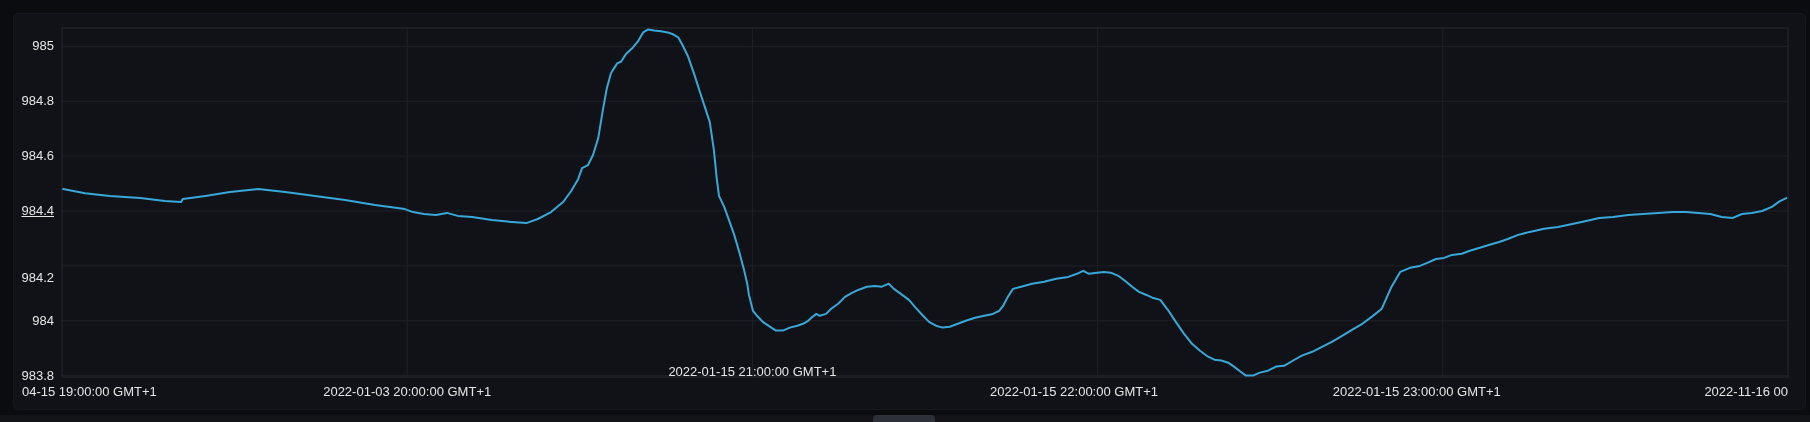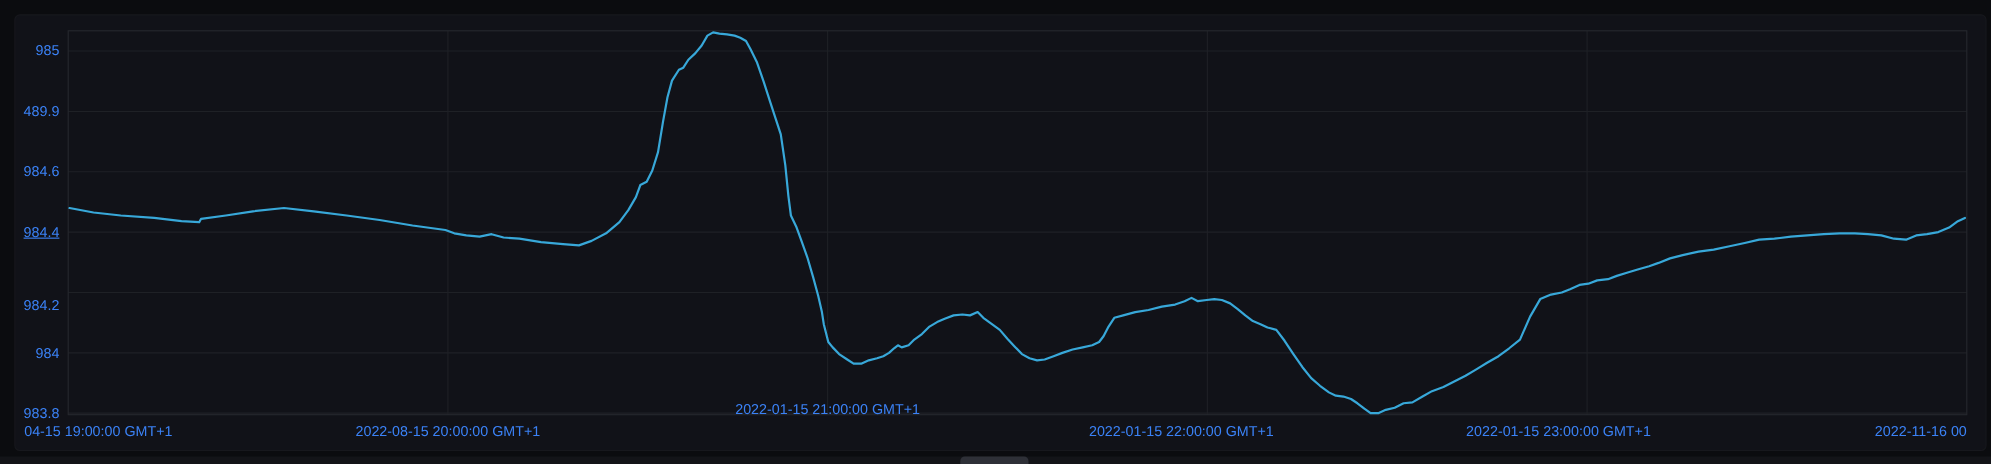--- a/index.html
+++ b/index.html
@@ -8,21 +8,21 @@
     background:#0b0c0f;
     font-family:"Liberation Sans","DejaVu Sans",sans-serif;
   }
   .panel{
     position:absolute;left:13px;top:13px;width:1793px;height:397px;
     background:#111218;border:1px solid #17181d;border-radius:5px;
     box-sizing:border-box;
   }
   .chart-svg{position:absolute;left:0;top:0;}
   .tick-label{
-    position:absolute;font-size:13px;line-height:16px;color:#3b82f6;
+    position:absolute;font-size:13px;line-height:16px;color:#e5e5e5;
     white-space:nowrap;
   }
   .y-label{width:54px;text-align:right;}
   .scroll-track{
     position:absolute;left:0;bottom:0;width:1810px;height:7px;
     background:#131418;
   }
   .scroll-thumb{
     position:absolute;bottom:0;height:7px;border-radius:4px 4px 0 0;
     background:#2e3037;
@@ -44,28 +44,28 @@
     <line x1="407.2" y1="28" x2="407.2" y2="377" stroke="#1f2126" stroke-width="1"></line>
     <line x1="752.4" y1="28" x2="752.4" y2="377" stroke="#1f2126" stroke-width="1"></line>
     <line x1="1097.6" y1="28" x2="1097.6" y2="377" stroke="#1f2126" stroke-width="1"></line>
     <line x1="1442.8" y1="28" x2="1442.8" y2="377" stroke="#1f2126" stroke-width="1"></line>
     <rect x="62" y="28" width="1726" height="349" fill="none" stroke="#26282e" stroke-width="1"></rect>
     <polyline points="63.2,189.1 85.0,193.2 109.8,195.9 140.2,198.1 165.0,201.1 181.1,202.0 182.8,198.9 205.3,195.9 230.0,192.1 258.2,189.1 285.2,192.1 315.1,195.9 345.1,200.0 375.0,205.0 404.9,209.1 413.0,212.1 423.9,214.0 436.0,215.1 446.9,212.9 457.8,215.9 472.2,217.0 491.8,220.1 511.9,222.0 526.3,223.1 537.8,219.0 551.0,212.1 563.1,202.0 571.2,191.0 578.1,179.2 582.1,168.2 587.9,165.2 593.0,155.0 598.2,138.3 602.8,110.3 606.8,88.4 610.9,73.3 617.2,63.4 621.2,61.5 625.8,54.3 632.2,48.3 637.9,41.4 643.1,32.4 648.3,29.4 654.0,30.5 660.9,31.3 667.8,32.4 673.0,34.3 678.2,37.3 682.2,44.5 688.0,56.3 694.3,74.4 700.0,92.2 705.2,108.1 709.8,122.1 713.9,150.1 716.7,178.1 719.0,195.9 724.2,206.9 728.2,217.9 734.0,234.1 739.2,251.9 743.8,268.9 747.2,283.7 748.9,294.7 753.0,310.9 757.0,315.8 762.8,321.9 770.2,326.8 776.0,330.6 782.9,330.6 789.8,327.6 797.3,325.7 803.0,323.8 808.2,320.8 812.8,316.6 816.3,313.9 819.7,315.8 826.0,313.9 831.2,308.7 838.1,303.7 845.0,296.9 851.9,292.8 858.8,289.7 866.9,286.7 874.9,285.9 881.8,286.7 888.8,283.7 893.9,288.9 900.8,293.9 908.9,299.9 915.8,307.9 922.1,314.7 929.0,321.9 935.9,325.7 942.8,327.6 949.7,326.8 957.8,323.8 965.8,320.8 975.1,317.7 984.3,315.8 992.9,313.9 999.2,310.9 1003.2,305.7 1007.8,296.9 1013.0,288.9 1021.1,286.7 1032.0,283.7 1044.1,281.8 1056.2,278.8 1068.3,276.9 1076.9,273.8 1083.2,270.8 1089.0,273.8 1097.0,272.7 1103.9,271.9 1110.8,272.7 1118.3,275.8 1125.2,281.0 1132.1,286.7 1139.0,291.9 1145.9,294.7 1152.3,297.7 1160.3,299.9 1167.8,309.8 1175.8,321.9 1183.9,333.6 1192.0,343.8 1200.0,350.7 1208.1,356.7 1214.4,359.7 1221.3,360.5 1228.2,362.7 1234.0,366.6 1240.3,371.5 1246.0,375.6 1252.9,375.6 1259.8,372.6 1267.9,370.7 1276.0,366.6 1284.0,365.8 1293.2,360.5 1301.8,355.6 1312.2,351.8 1322.0,346.8 1332.3,341.6 1342.1,335.8 1351.9,329.8 1362.3,323.8 1372.0,316.6 1381.8,308.7 1391.0,287.8 1400.2,271.9 1410.0,267.8 1419.8,265.9 1427.3,262.9 1435.9,259.0 1444.0,257.9 1452.0,254.9 1461.8,253.8 1469.8,250.8 1479.0,248.0 1488.8,245.0 1499.2,242.0 1507.8,239.0 1518.2,234.9 1529.7,231.9 1544.1,228.8 1557.9,226.9 1572.3,223.9 1586.1,220.9 1599.3,217.9 1613.1,217.0 1628.1,215.1 1643.0,214.0 1658.0,212.9 1672.4,212.1 1686.2,212.1 1698.2,212.9 1710.3,214.0 1721.8,217.0 1732.8,217.9 1742.0,214.0 1751.8,212.9 1762.1,211.0 1771.9,206.9 1779.9,201.1 1786.3,198.1" fill="none" stroke="#38a8d9" stroke-width="2" stroke-linejoin="round" stroke-linecap="round"></polyline>
   </svg>
 
 <div id="labels">
     <div class="tick-label y-label" style="left: 0px; top: 38.3829px;">985</div>
-    <div class="tick-label y-label" style="left: 0px; top: 93.2571px;">489.9</div>
+    <div class="tick-label y-label" style="left: 0px; top: 93.2571px;">984.8</div>
     <div class="tick-label y-label" style="left: 0px; top: 148.131px;">984.6</div>
     <div class="tick-label y-label" style="left: 0px; top: 203.006px; text-decoration: underline;">984.4</div>
     <div class="tick-label y-label" style="left: 0px; top: 257.88px; margin-top: 12px;">984.2</div>
     <div class="tick-label y-label" style="left: 0px; top: 312.754px;">984</div>
     <div class="tick-label y-label" style="left: 0px; top: 367.628px;">983.8</div>
     <div class="tick-label" style="top: 384px; left: 22px;">04-15 19:00:00 GMT+1</div>
-    <div class="tick-label" style="top: 384px; left: 297.2px; width: 220px; text-align: center;">2022-08-15 20:00:00 GMT+1</div>
+    <div class="tick-label" style="top: 384px; left: 297.2px; width: 220px; text-align: center;">2022-01-03 20:00:00 GMT+1</div>
     <div class="tick-label" style="top: 364px; left: 642.4px; width: 220px; text-align: center;">2022-01-15 21:00:00 GMT+1</div>
     <div class="tick-label" style="top: 384px; left: 938px; width: 220px; text-align: right;">2022-01-15 22:00:00 GMT+1</div>
     <div class="tick-label" style="top: 384px; left: 1332.8px; width: 220px; ">2022-01-15 23:00:00 GMT+1</div>
     <div class="tick-label" style="top: 384px; left: 1588px; width: 200px; text-align: right;">2022-11-16 00</div>
   </div>
 
 <div class="scroll-track">
   <div class="scroll-thumb" id="scroll-thumb" style="left: 873px; width: 62px;"></div>
 </div>
 

